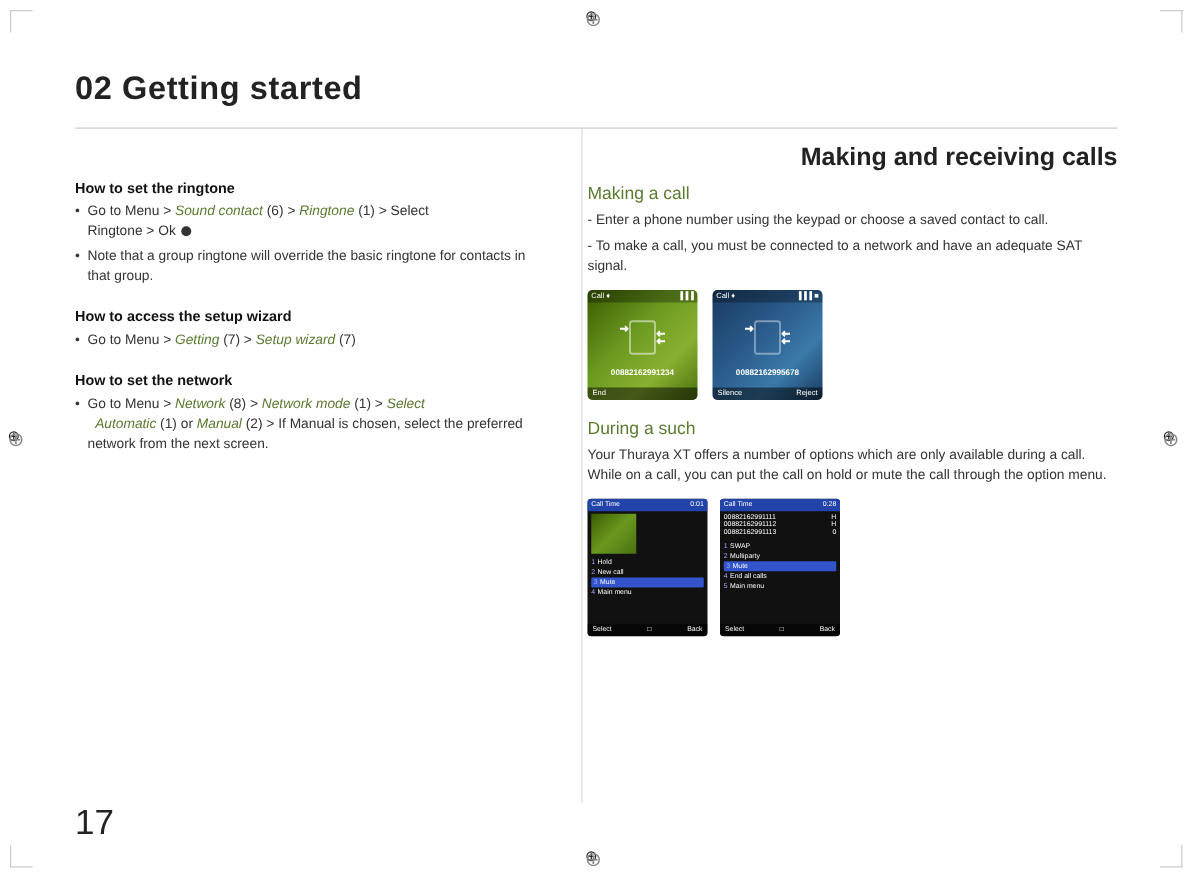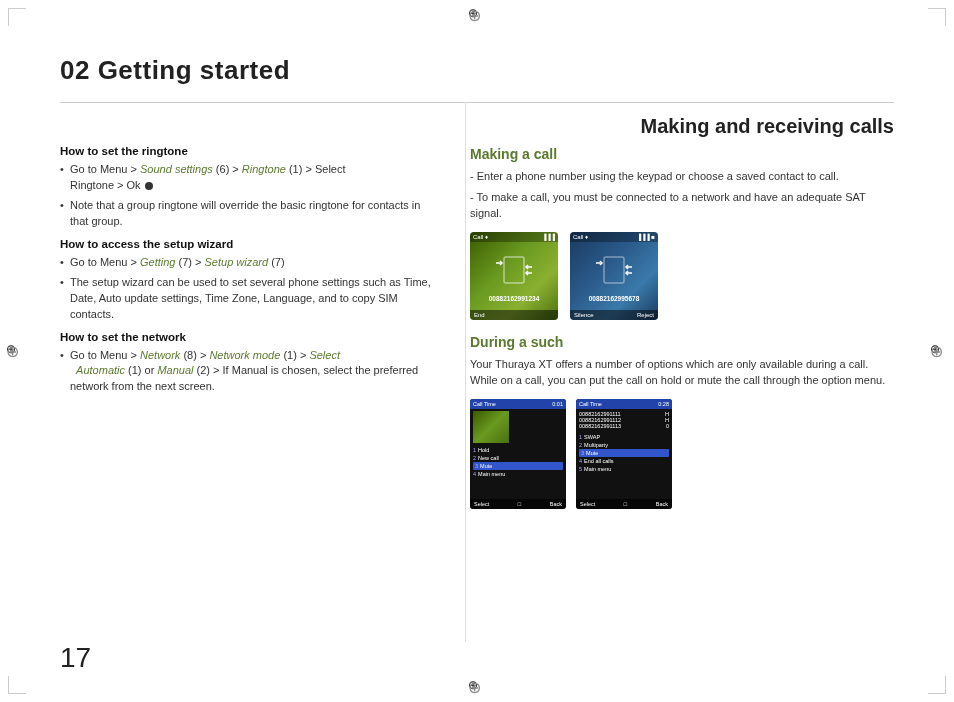--- a/index.html
+++ b/index.html
@@ -82,21 +82,21 @@
       left: 470px;
       right: 60px;
       bottom: 60px;
     }
 
     
     .section-title {
       font-weight: bold;
       font-size: 11.5px;
       margin-bottom: 5px;
-      margin-top: 8px;
+      margin-top: 18px;
       color: #111;
     }
     .section-title:first-child {
       margin-top: 30px;
     }
 
     
     .bullet-item {
       font-size: 11px;
       color: #333;
@@ -119,21 +119,21 @@
     
     .right-heading {
       font-size: 20px;
       font-weight: bold;
       color: #222;
       margin-bottom: 8px;
       text-align: right;
     }
     .right-subheading {
       font-size: 14px;
-      font-weight: bold;
+      font-weight: normal;
       color: #5a7a2e;
       margin-bottom: 6px;
     }
     .right-text {
       font-size: 11px;
       color: #333;
       line-height: 1.5;
       margin-bottom: 4px;
     }
 
@@ -321,32 +321,29 @@
 <div class="page-title">02 Getting started</div>
 
 <div class="divider"></div>
 
 <div class="vertical-divider"></div>
 
 <div class="left-col">
 
   <div class="section-title">How to set the ringtone</div>
   <div class="bullet-item">
-    Go to Menu &gt; <span class="link">Sound settings</span> (6) &gt; <span class="link">Ringtone</span> (1) &gt; Select<br>Ringtone &gt; Ok <span class="ok-circle"></span>
+    Go to Menu &gt; <span class="link">Sound contact</span> (6) &gt; <span class="link">Ringtone</span> (1) &gt; Select<br>Ringtone &gt; Ok <span class="ok-circle"></span>
   </div>
   <div class="bullet-item">
     Note that a group ringtone will override the basic ringtone for contacts in that group.
   </div>
 
   <div class="section-title">How to access the setup wizard</div>
   <div class="bullet-item">
     Go to Menu &gt; <span class="link">Getting</span> (7) &gt; <span class="link">Setup wizard</span> (7)
-  </div>
-  <div class="bullet-item">
-    The setup wizard can be used to set several phone settings such as Time, Date, Auto update settings, Time Zone, Language, and to copy SIM contacts.
   </div>
 
   <div class="section-title">How to set the network</div>
   <div class="bullet-item">
     Go to Menu &gt; <span class="link">Network</span> (8) &gt; <span class="link">Network mode</span> (1) &gt; <span class="link">Select<br>&nbsp;&nbsp;Automatic</span> (1) or <span class="link">Manual</span> (2) &gt; If Manual is chosen, select the preferred network from the next screen.
   </div>
 
 </div>
 
 <div class="right-col">

